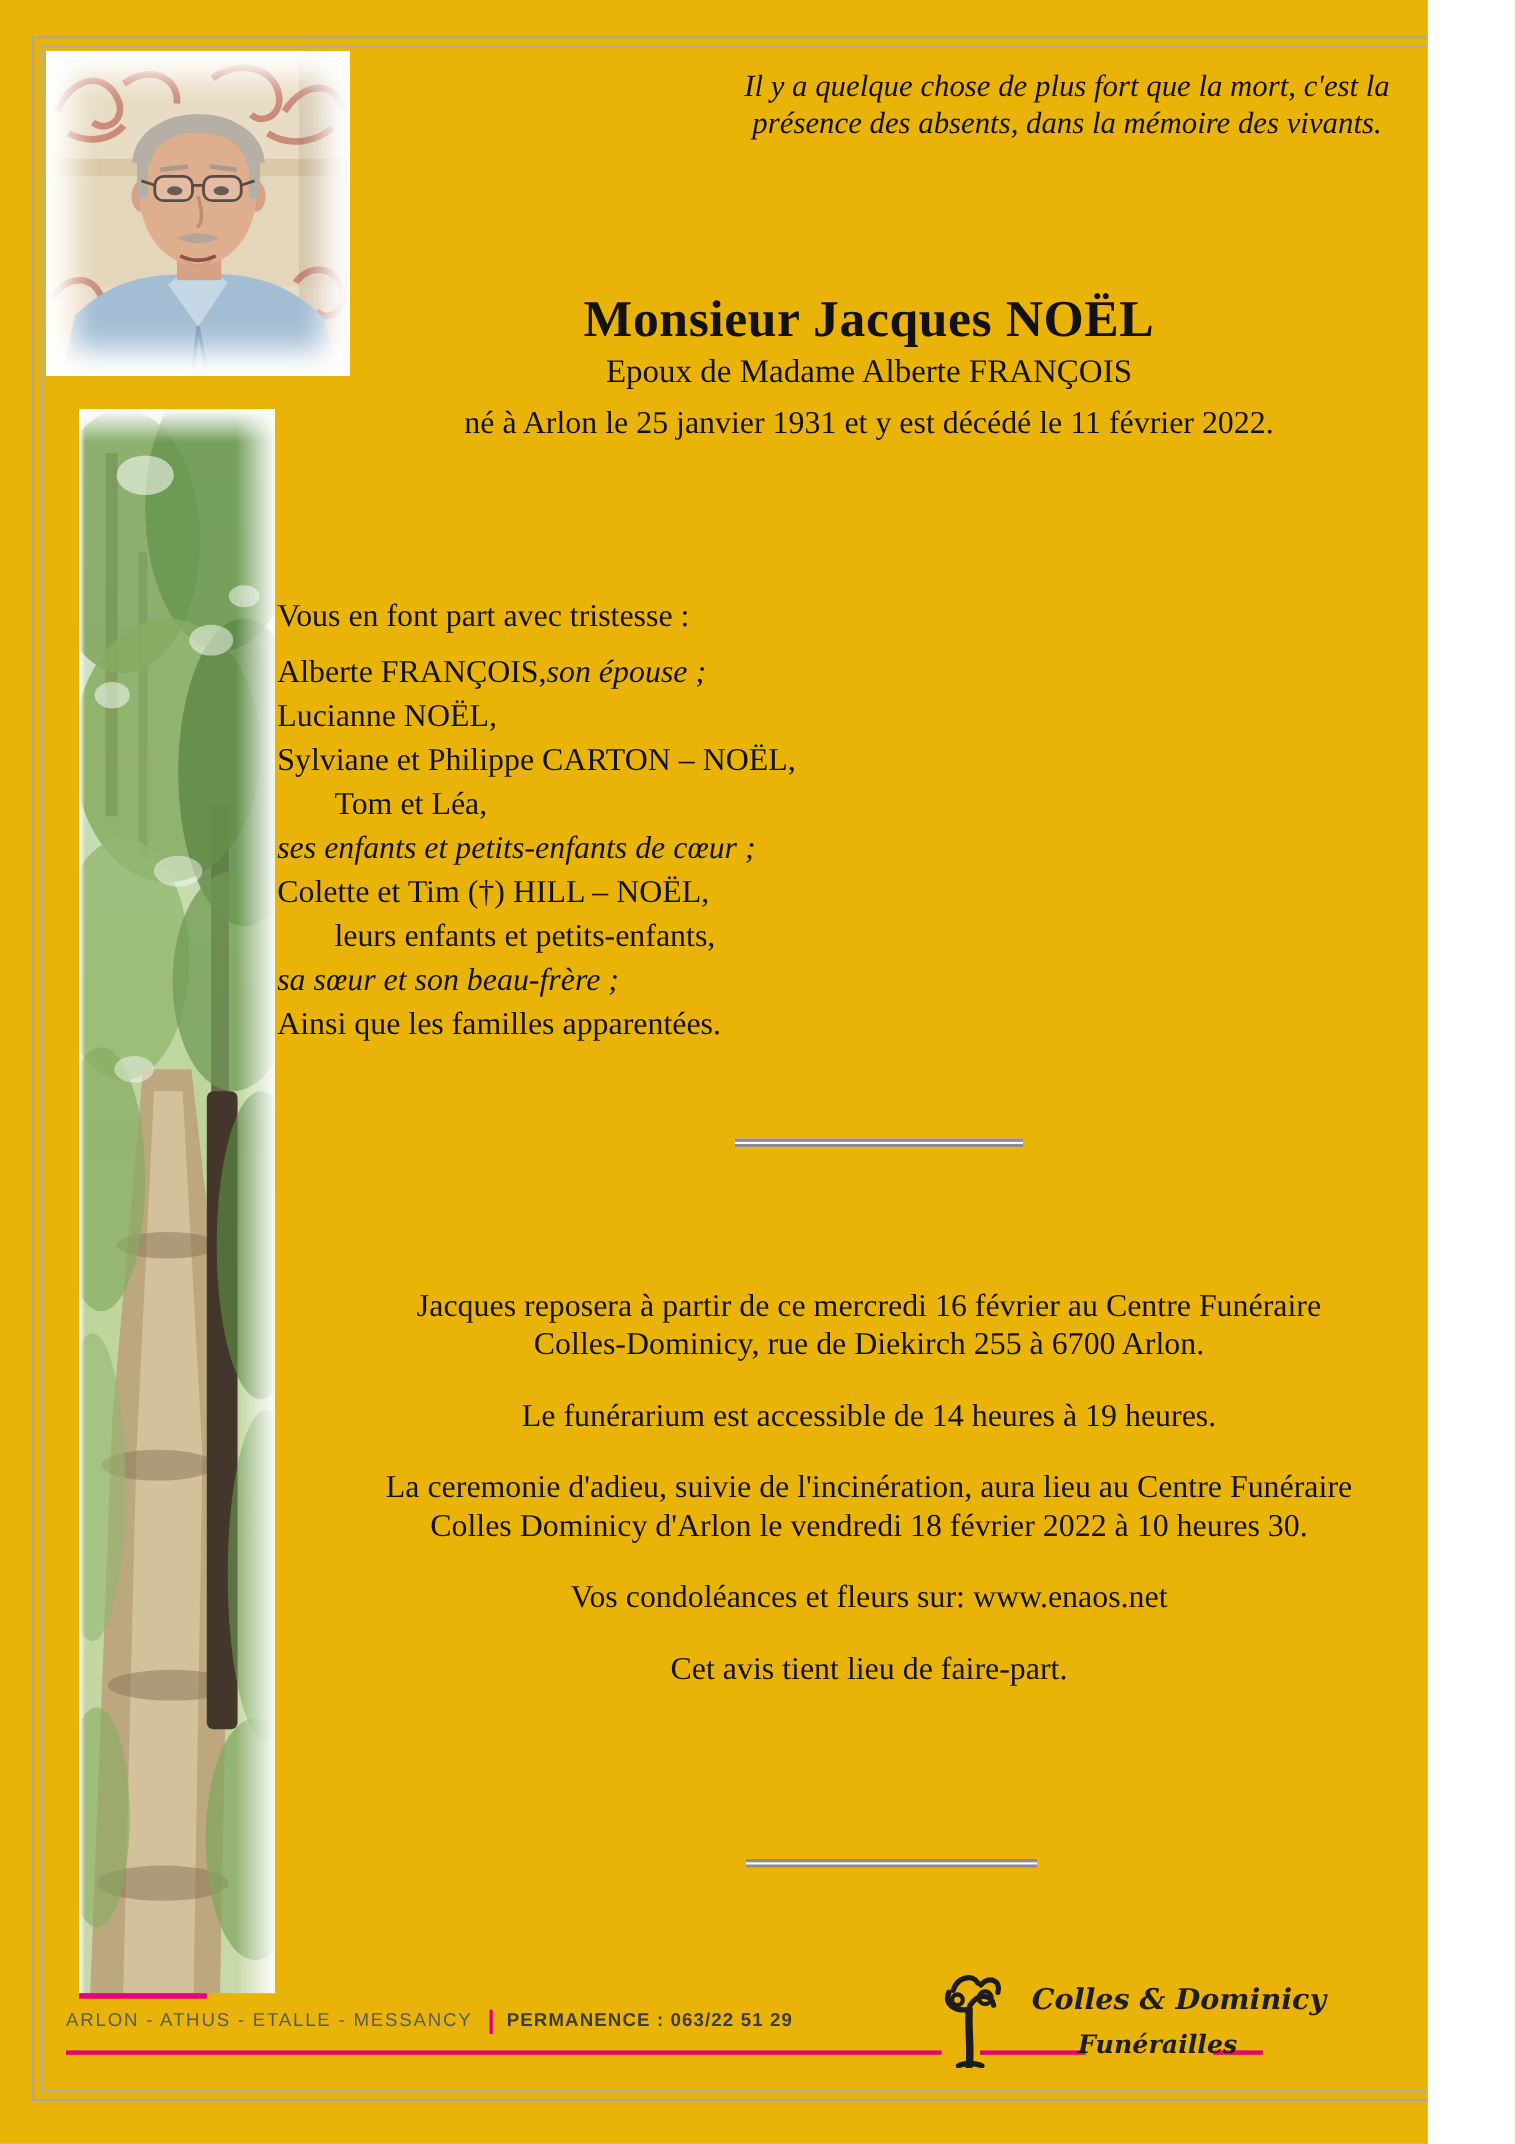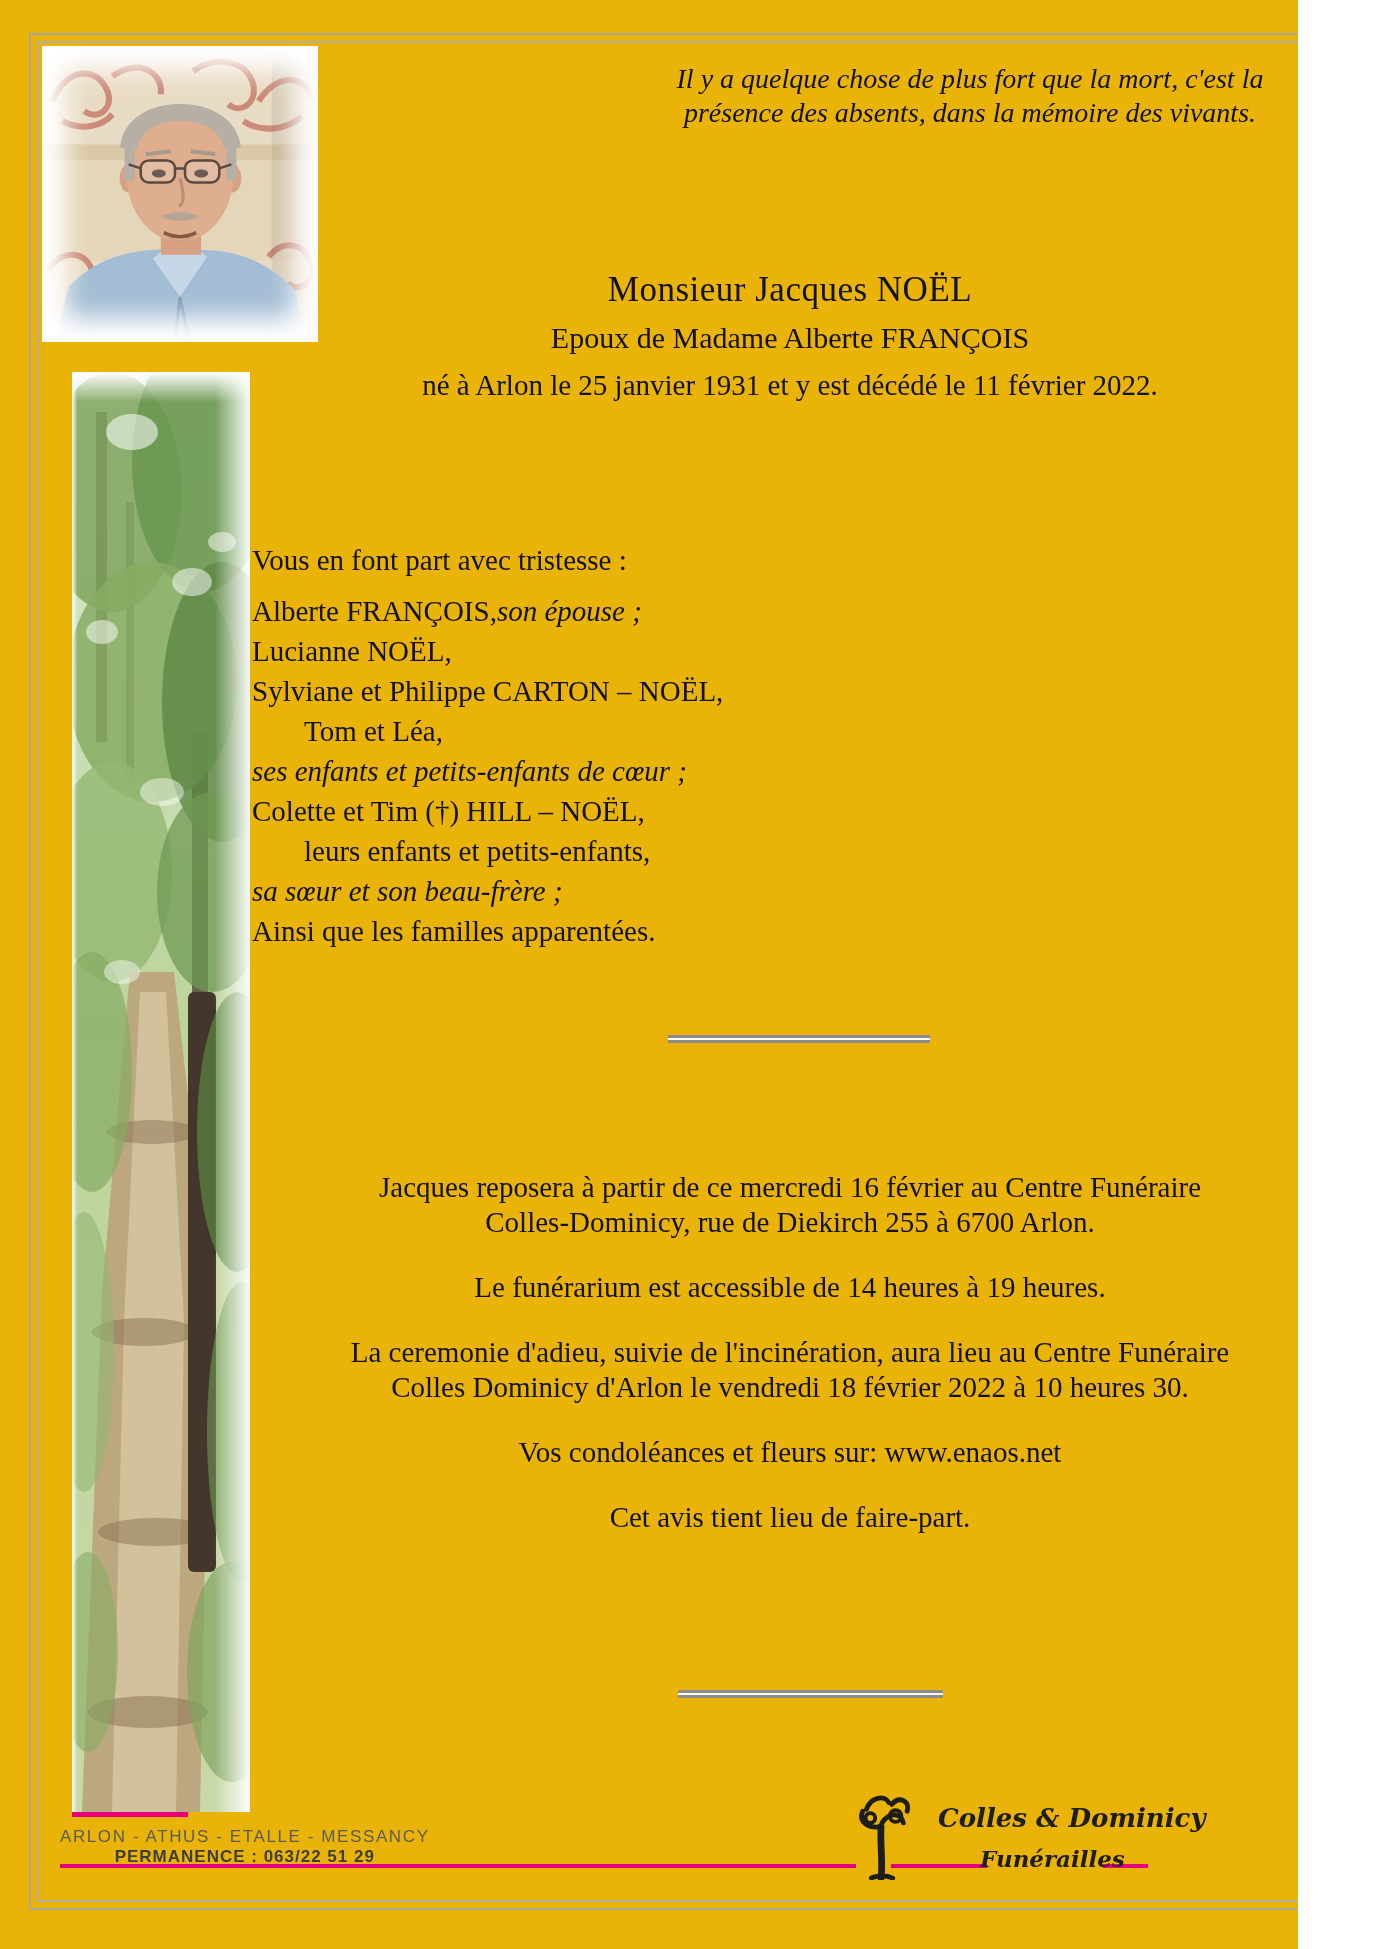--- a/index.html
+++ b/index.html
@@ -16,21 +16,21 @@
   .portrait{position:absolute;left:42px;top:46px;width:276px;height:296px;}
   .portrait svg{width:100%;height:100%;display:block;}
   .feather{position:absolute;inset:0;box-shadow:inset 0 0 26px 24px #fff;pointer-events:none;}
 
   
   .quote{position:absolute;left:600px;top:62px;width:740px;text-align:center;
          font-style:italic;font-size:28px;line-height:34px;color:#111;}
 
   
   .title-block{position:absolute;left:252px;top:264px;width:1076px;text-align:center;}
-  .main-title{font-size:35px;font-weight:normal;line-height:52px;letter-spacing:.5px;}
+  .main-title{font-size:47px;font-weight:bold;line-height:52px;letter-spacing:.5px;}
   .spouse{font-size:30px;font-weight:normal;margin-top:5px;line-height:34px;}
   .lifedates{font-size:29px;margin-top:13px;line-height:34px;}
 
   
   .forest{position:absolute;left:72px;top:372px;width:178px;height:1440px;}
   .forest svg{width:100%;height:100%;display:block;}
   .forest-fade{position:absolute;inset:0;pointer-events:none;background:
       linear-gradient(to bottom,#fff 0,rgba(255,255,255,0) 30px),
       linear-gradient(to right,rgba(255,255,255,0) 80%,rgba(255,255,255,.9) 99%),
       linear-gradient(to left,rgba(255,255,255,0) 97%,#fff 100%);}
@@ -48,22 +48,22 @@
        border-top:3px solid #8c8c8c;border-bottom:3px solid #8c8c8c;}
   .sep1{left:668px;top:1035px;width:262px;}
   .sep2{left:678px;top:1690px;width:265px;}
 
   
   .details{position:absolute;left:252px;top:1170px;width:1076px;text-align:center;
            font-weight:normal;font-size:29px;line-height:35px;}
   .details .para{margin-bottom:30px;}
 
   
-  .footer-left{position:absolute;left:60px;top:1827px;height:26px;display:flex;align-items:center;
-               font-family:"Liberation Sans",sans-serif;flex-direction:column;}
+  .footer-left{position:absolute;left:60px;top:1827px;height:26px;display:flex;
+               font-family:"Liberation Sans",sans-serif;}
   .locations{font-size:17px;letter-spacing:1.6px;color:#5b5b5b;}
   .footer-divider{width:3px;height:22px;background:#e6007e;margin:0 13px 0 15px;}
   .permanence{font-size:17px;letter-spacing:1px;color:#3d3d3d;font-weight:bold;}
 
   .brand-line-a{position:absolute;left:60px;top:1864px;width:796px;height:4px;background:#e6007e;}
   .brand-line-b{position:absolute;left:891px;top:1864px;width:96px;height:4px;background:#e6007e;}
   .brand-dash{position:absolute;left:1103px;top:1864px;width:45px;height:4px;background:#e6007e;}
   .tree{position:absolute;left:838px;top:1788px;width:88px;height:92px;}
   .tree svg{width:100%;height:100%;display:block;}
   .brand-name{position:absolute;left:938px;top:1800px;width:260px;

